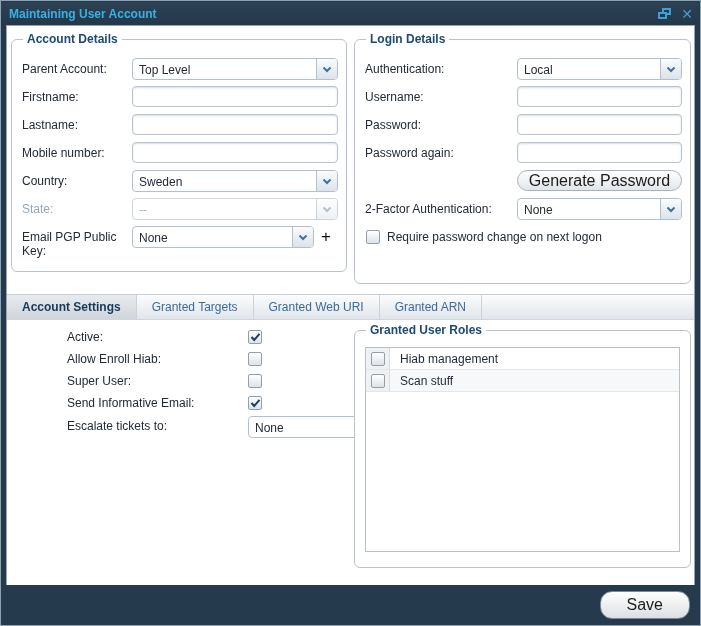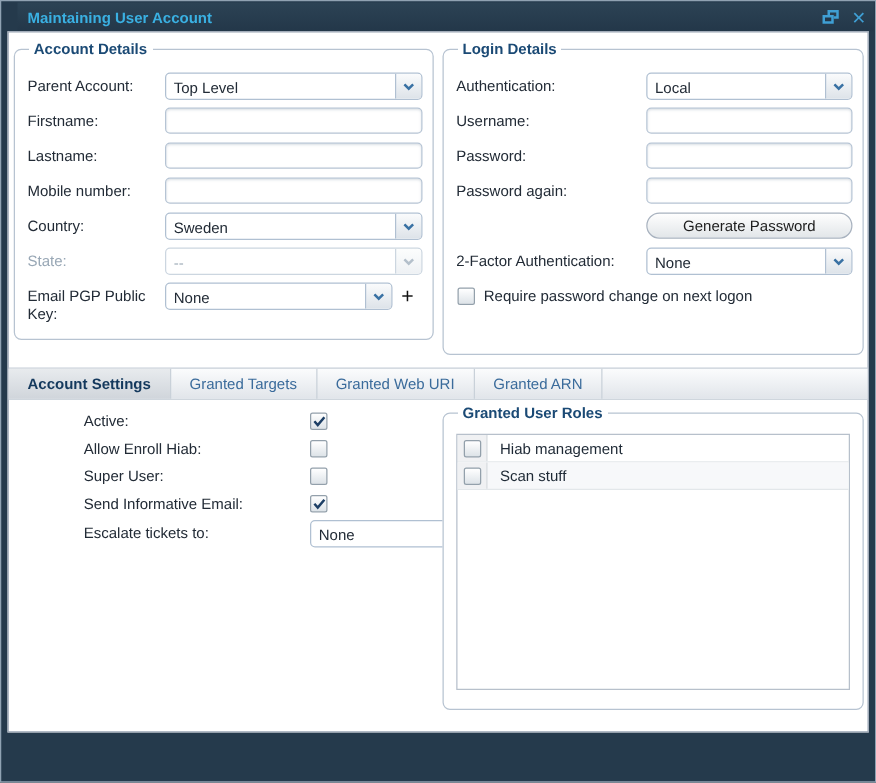--- a/index.html
+++ b/index.html
@@ -12,21 +12,21 @@
   }
   .window {
     position: relative;
     width: 701px; height: 626px;
     background: #253a4c;
     border: 1px solid #90a2b2;
     overflow: hidden;
   }
   
   .titlebar {
-    position: absolute; left: 13px; right: 1px; top: 1px; height: 23px;
+    position: absolute; left: 0; right: 1px; top: 1px; height: 23px;
     display: flex; align-items: center;
     padding: 0 6px 0 8px;
     background: linear-gradient(#2c4355, #233749);
   }
   .titlebar .title {
     flex: 1;
     color: #3ab0e2; font-weight: bold; font-size: 12px;
   }
   .win-icons { display: flex; align-items: center; gap: 10px; }
   .restore-icon { position: relative; width: 13px; height: 11px; cursor: pointer; }
@@ -99,21 +99,21 @@
     background: linear-gradient(#ffffff, #dde3e8);
     display: inline-flex; align-items: center; justify-content: center;
     cursor: pointer; flex: 0 0 14px;
   }
   .cbx svg { display: none; }
   .cbx.checked svg { display: block; }
   
   .btn {
     border: 1px solid #a8b2bf; border-radius: 11px;
     background: linear-gradient(#fefefe, #e2e6e9);
-    font-size: 12px; font-family: inherit; color: #1c1c1c;
+    font-size: 16px; font-family: inherit; color: #1c1c1c;
     cursor: pointer;
   }
   .gen-pass-btn { width: 100%; height: 21px; }
   .save-btn {
     padding: 4px 26px; border-radius: 12px;
     border: 1px solid #7c8895;
     background: linear-gradient(#ffffff, #dcdfe2);
   }
   
   .plus-icon {
@@ -389,14 +389,17 @@
               
             </span>
           </span>
           <span class="role-label">Scan stuff</span>
         </div>
       </div>
     </fieldset>
 
   </div>
 
+  <div class="footer">
+    <button class="btn save-btn">Save</button>
+  </div>
 
 </div>
 
 </body></html>

